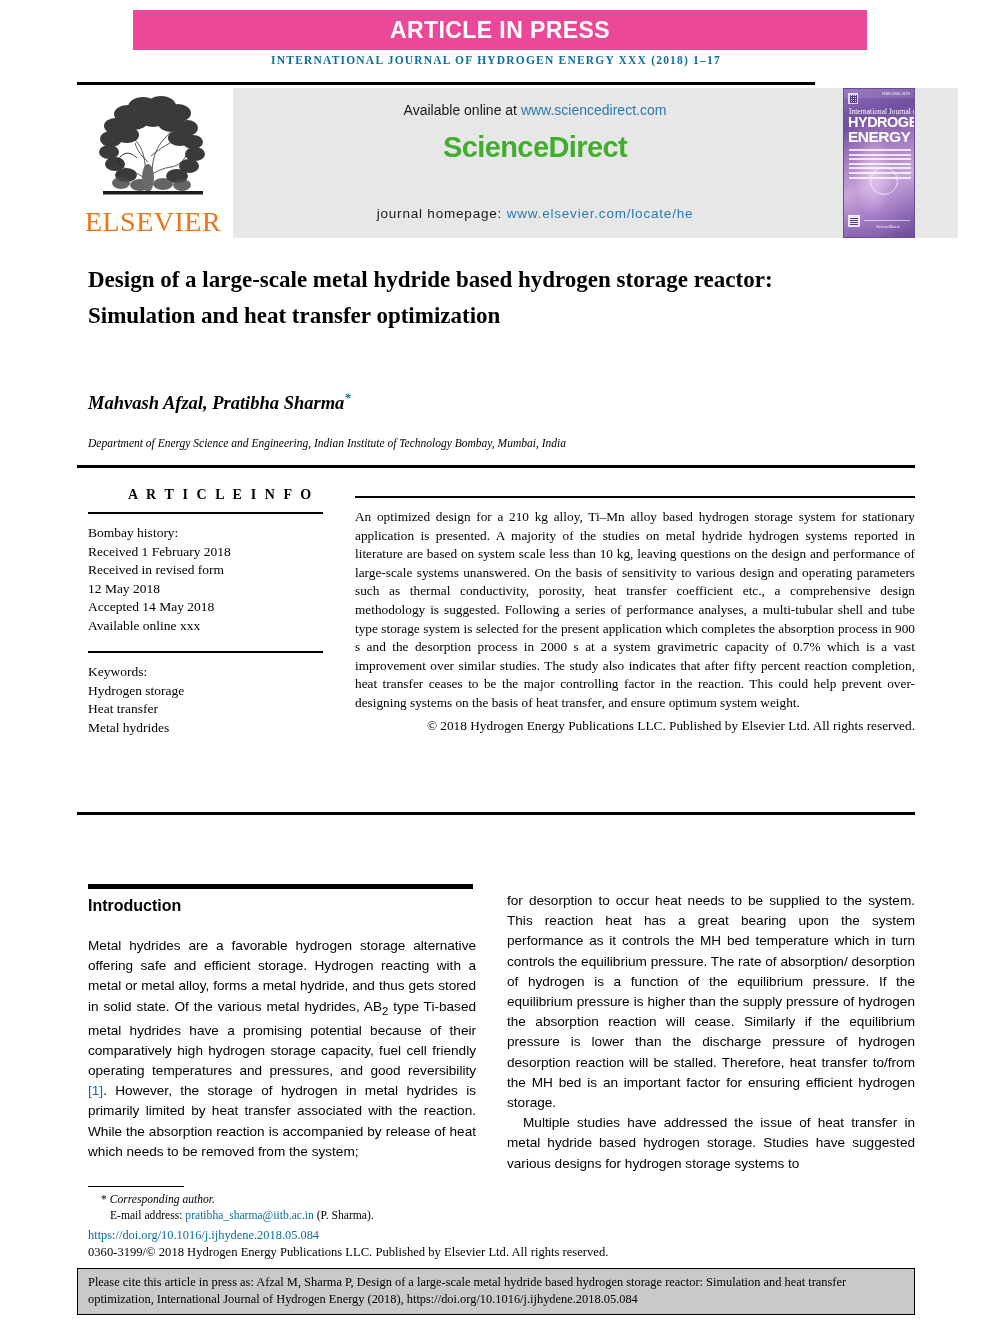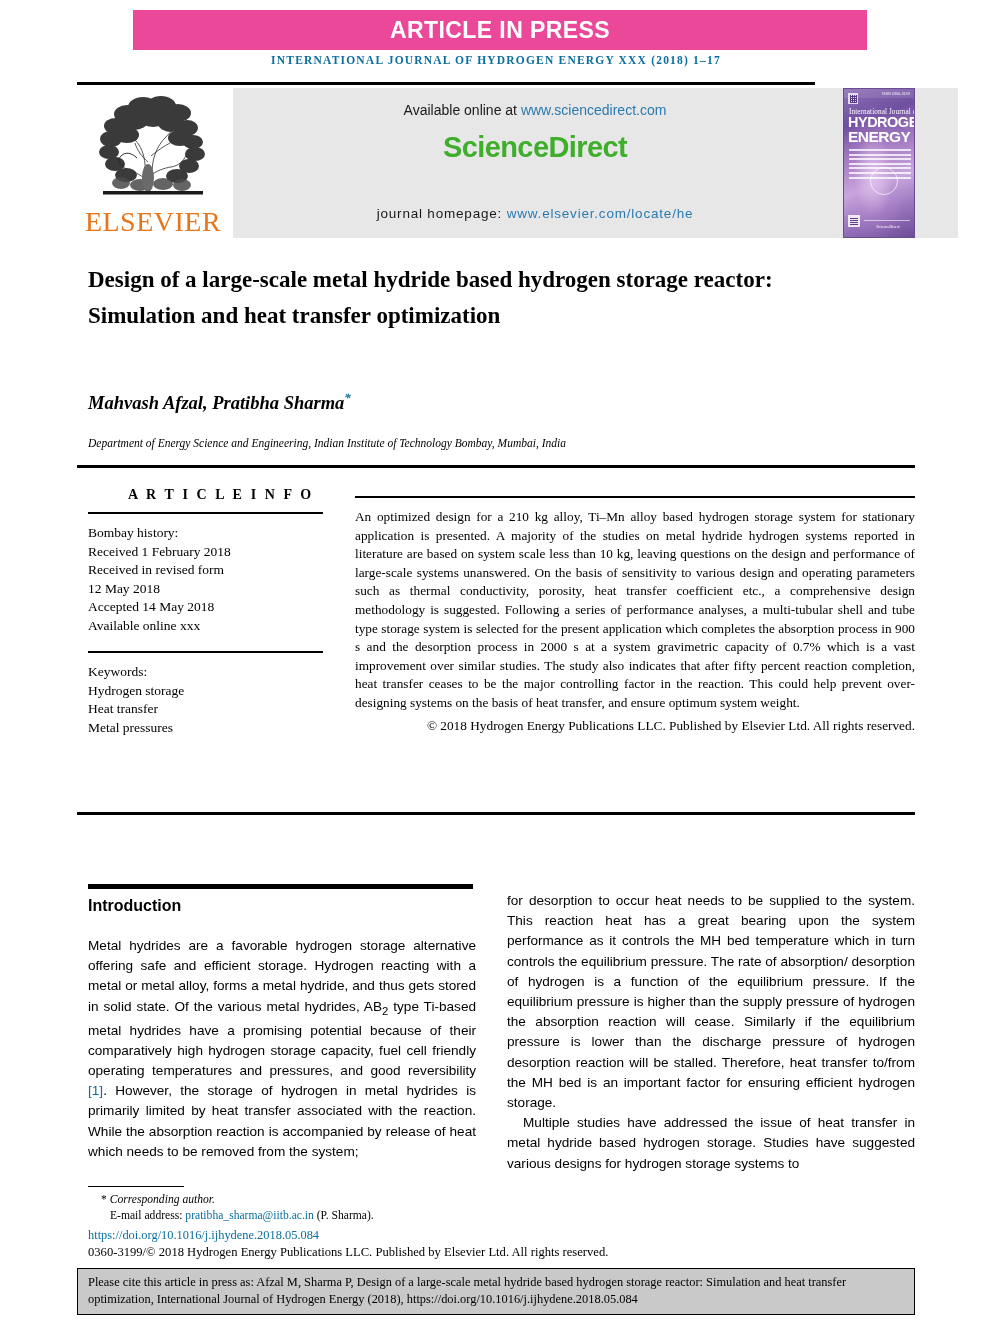--- a/index.html
+++ b/index.html
@@ -501,21 +501,21 @@
     <div class="info-line">Bombay history:</div>
     <div class="info-line">Received 1 February 2018</div>
     <div class="info-line">Received in revised form</div>
     <div class="info-line">12 May 2018</div>
     <div class="info-line">Accepted 14 May 2018</div>
     <div class="info-line">Available online xxx</div>
     <div class="hr-thin" style="margin-top:16px;"></div>
     <div class="info-line">Keywords:</div>
     <div class="info-line">Hydrogen storage</div>
     <div class="info-line">Heat transfer</div>
-    <div class="info-line">Metal pressures</div>
+    <div class="info-line">Metal hydrides</div>
   </div>
 
   <div class="abs-col">
     <div class="hr-thin"></div>
     <div class="abs-body">An optimized design for a 210 kg alloy, Ti–Mn alloy based hydrogen storage system for stationary application is presented. A majority of the studies on metal hydride hydrogen systems reported in literature are based on system scale less than 10 kg, leaving questions on the design and performance of large-scale systems unanswered. On the basis of sensitivity to various design and operating parameters such as thermal conductivity, porosity, heat transfer coefficient etc., a comprehensive design methodology is suggested. Following a series of performance analyses, a multi-tubular shell and tube type storage system is selected for the present application which completes the absorption process in 900 s and the desorption process in 2000 s at a system gravimetric capacity of 0.7% which is a vast improvement over similar studies. The study also indicates that after fifty percent reaction completion, heat transfer ceases to be the major controlling factor in the reaction. This could help prevent over-designing systems on the basis of heat transfer, and ensure optimum system weight.</div>
     <div class="abs-copy">© 2018 Hydrogen Energy Publications LLC. Published by Elsevier Ltd. All rights reserved.</div>
   </div>
 
   <div class="intro-rule"></div>
   <div class="intro-head">Introduction</div>

